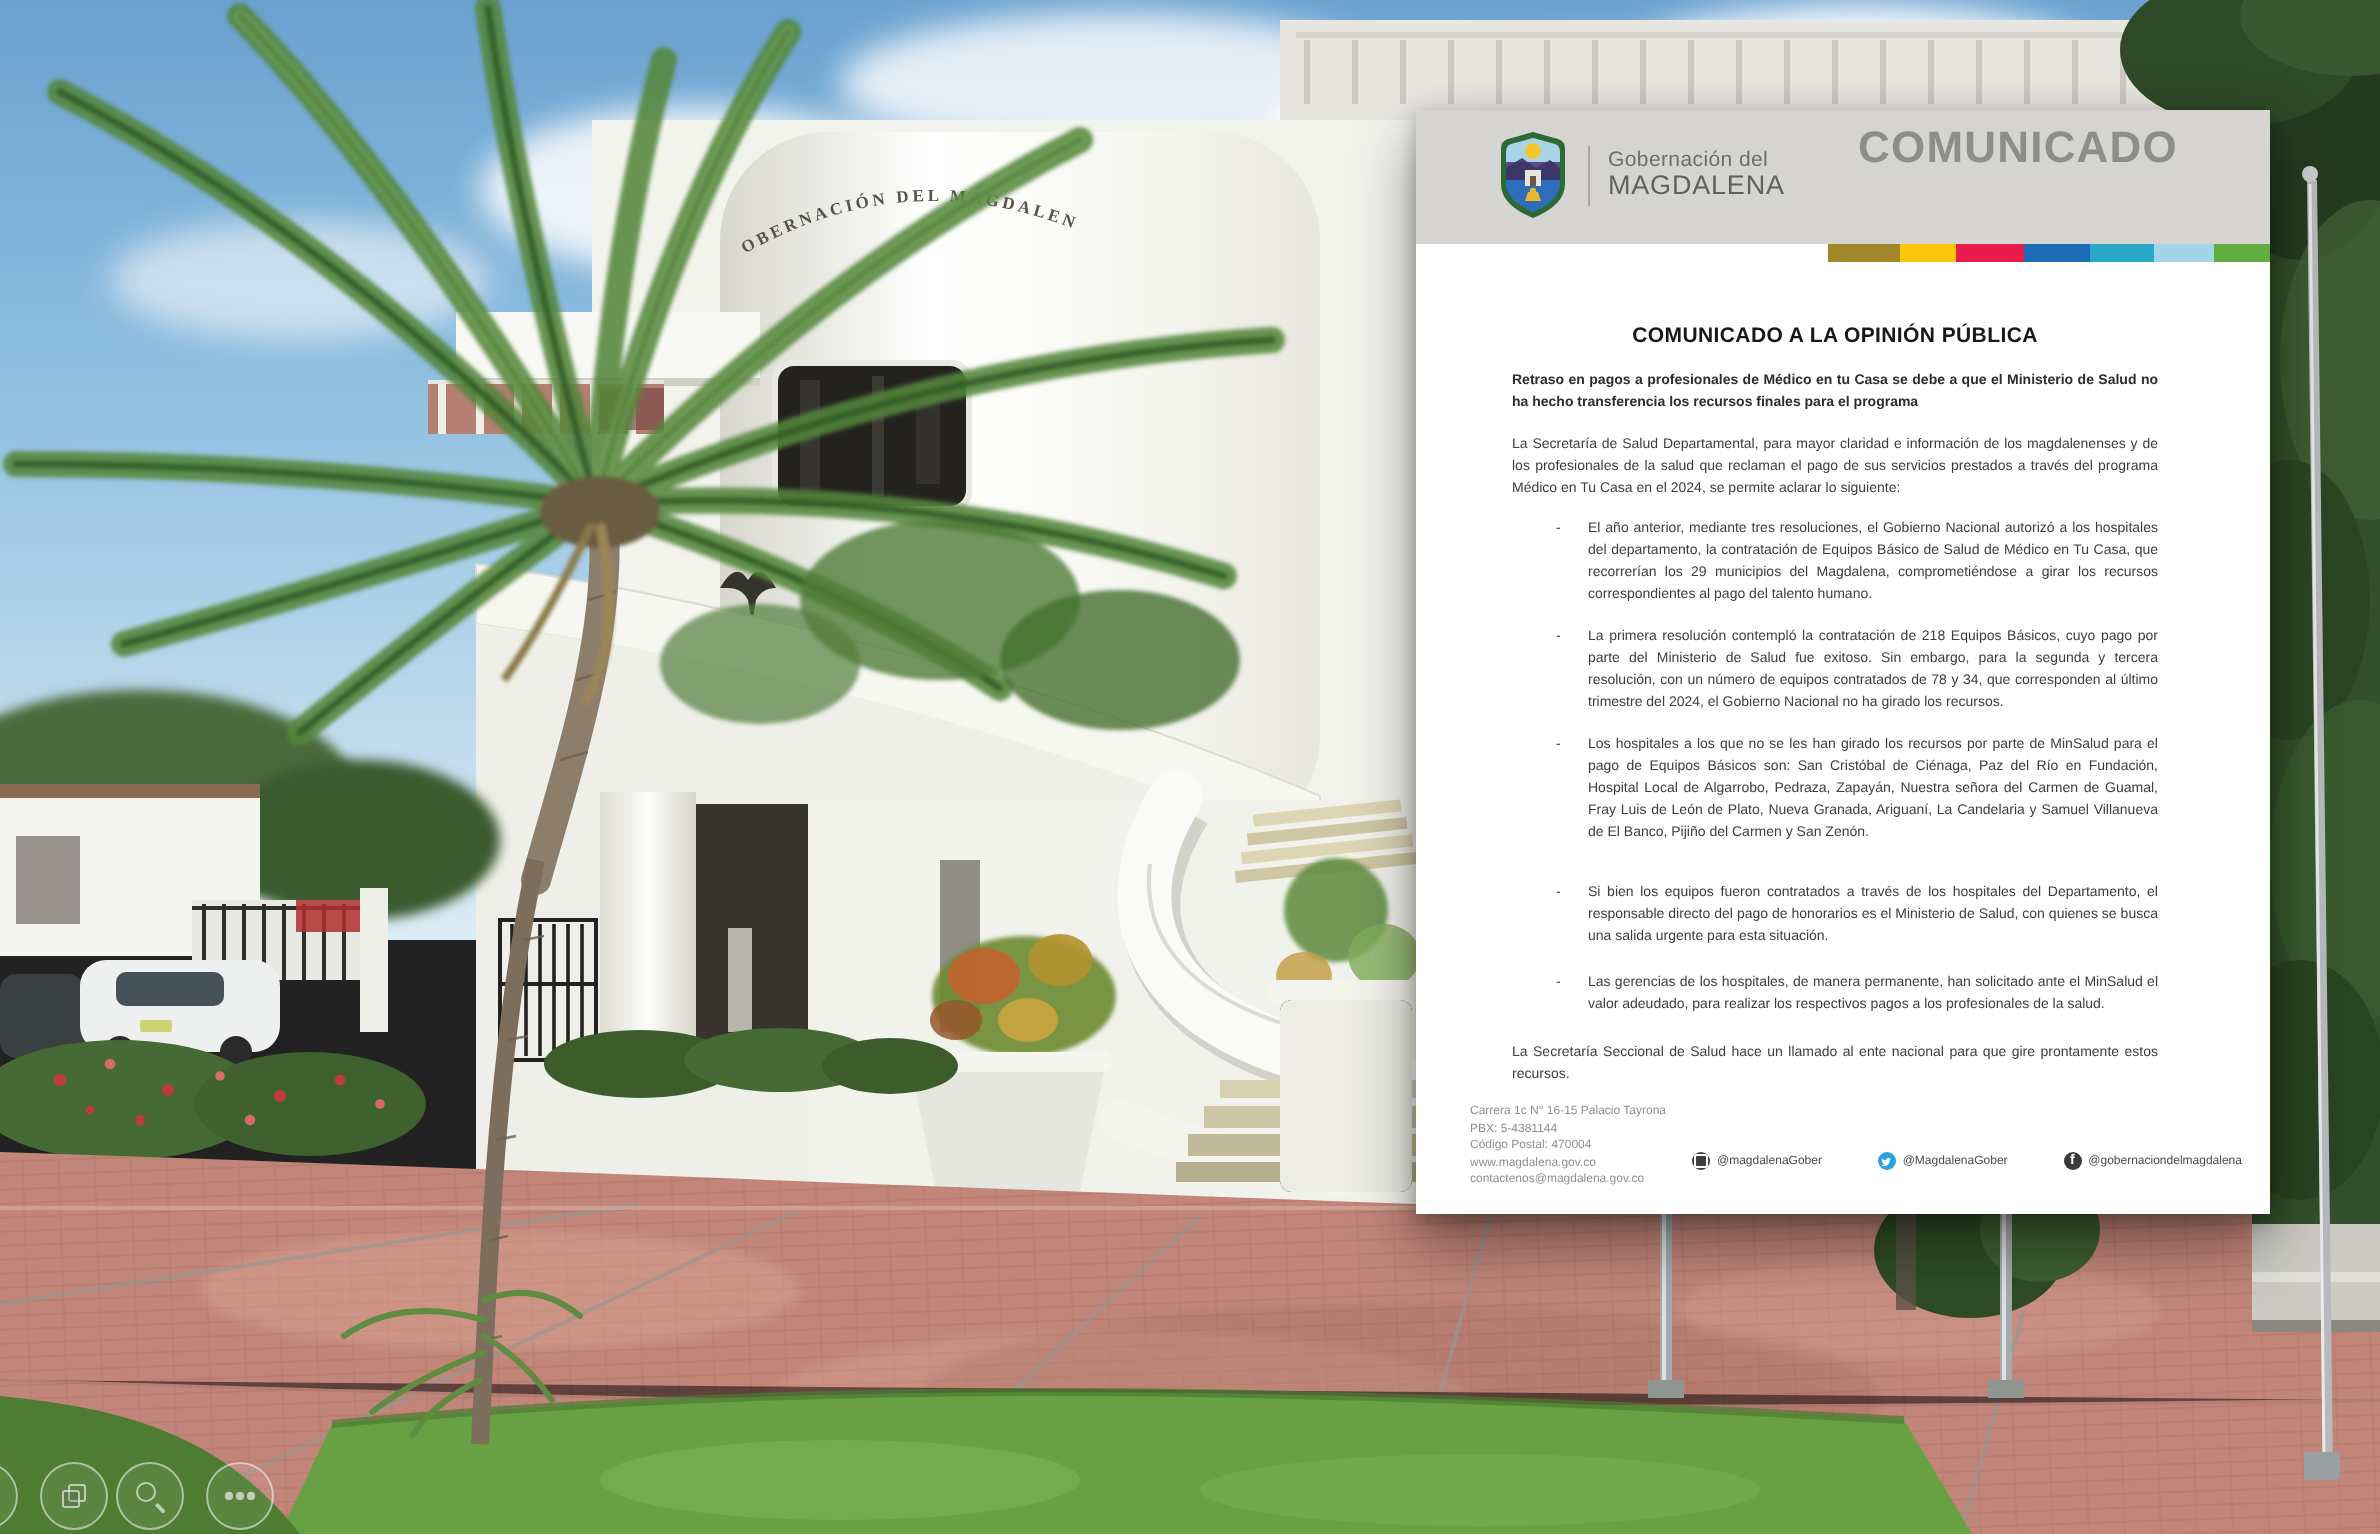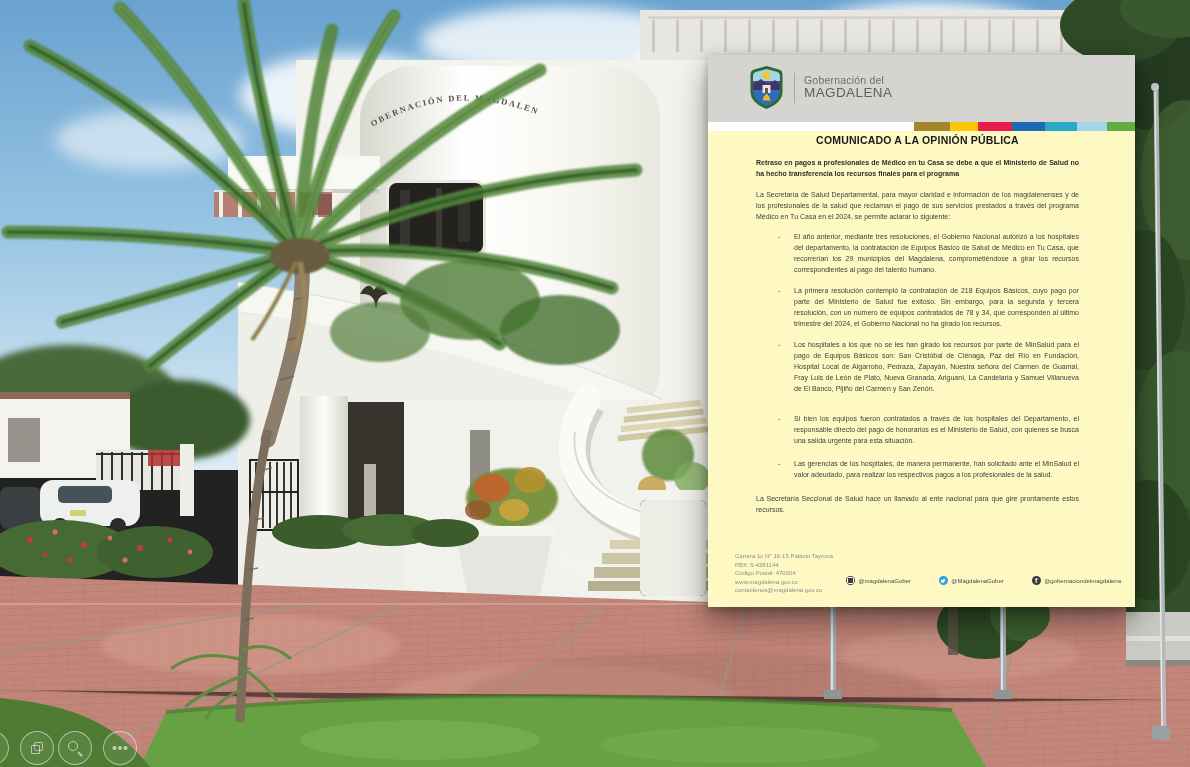--- a/index.html
+++ b/index.html
@@ -1,34 +1,34 @@
 <!DOCTYPE html>
 <html><head>
 <meta charset="utf-8">
 <style>
   html,body{margin:0;padding:0;background:#222;}
   #stage{position:relative;width:1190px;height:767px;overflow:hidden;
          font-family:"Liberation Sans","DejaVu Sans",sans-serif;}
   #photo-svg{position:absolute;left:0;top:0;z-index:0;}
 
   
-  #doc{position:absolute;left:708px;top:55px;width:427px;height:552px;background:#fef9c3;
+  #doc{position:absolute;left:708px;top:55px;width:427px;height:552px;background:#ffffff;
        z-index:10;box-shadow:0 14px 30px rgba(0,0,0,.42),0 3px 9px rgba(0,0,0,.28);}
   .masthead{position:relative;height:67px;background:#d5d4d0;}
   .brand{position:absolute;left:40px;top:10px;display:flex;align-items:center;gap:9px;}
   .shield{width:37px;height:45px;display:block;}
   .brand-divider{width:1px;height:30px;background:#a9a8a4;}
   .brand-l1{font-size:10.5px;color:#6e6e6c;line-height:1.15;letter-spacing:.2px;}
   .brand-l2{font-size:13.5px;color:#61615e;font-weight:normal;letter-spacing:.4px;line-height:1.05;}
   .mast-title{position:absolute;left:186px;width:230px;top:9px;text-align:center;
               color:#8d8d8b;font-weight:bold;font-size:22px;line-height:.95;letter-spacing:.6px;}
   .stripe{position:absolute;left:0;right:0;top:67px;height:9px;display:flex;justify-content:flex-end;background:#fff;}
   .stripe .seg{height:9px;}
 
-  .content{padding:13px 56px 0 48px;color:#3d3d3d;font-size:7px;line-height:11px;text-align:justify;}
+  .content{padding:13px 56px 0 48px;color:#3d3d3d;font-size:7px;line-height:11px;text-align:justify;margin-top:28px;}
   .doc-title{margin:0;text-align:center;font-size:10.5px;font-weight:bold;color:#181818;letter-spacing:.2px;}
   .lead{margin:11px 0 0;font-weight:bold;color:#2d2d2d;}
   .intro{margin:10px 0 0;}
   ul.bullets{list-style:none;margin:9px 0 0;padding:0 0 0 22px;}
   ul.bullets li{display:flex;margin:0 0 10px;}
   ul.bullets li.gap-lg{margin-top:19px;}
   ul.bullets li.gap-md{margin-top:12px;}
   .dash{width:16px;flex:none;}
   .btxt{flex:1;text-align:justify;}
   .closing{margin:13px 0 0;}
@@ -421,20 +421,21 @@
             <path d="M16 31 h5 l1.5 4.5 h-8 Z" fill="#e8b92c"></path>
           </g>
         </svg>
         <div class="brand-divider"></div>
         <div class="brand-text">
           <div class="brand-l1">Gobernación del</div>
           <div class="brand-l2">MAGDALENA</div>
         </div>
       </div>
       <div class="mast-title">
+        <div>COMUNICADO</div>
       </div>
     </div>
 
     <div class="stripe">
       <span class="seg" style="width: 36px; background-color: rgb(164, 134, 42);"></span>
       <span class="seg" style="width: 28px; background-color: rgb(253, 198, 8);"></span>
       <span class="seg" style="width: 34px; background-color: rgb(234, 28, 76);"></span>
       <span class="seg" style="width: 33px; background-color: rgb(27, 108, 181);"></span>
       <span class="seg" style="width: 32px; background-color: rgb(40, 170, 198);"></span>
       <span class="seg" style="width: 30px; background-color: rgb(163, 213, 232);"></span>

